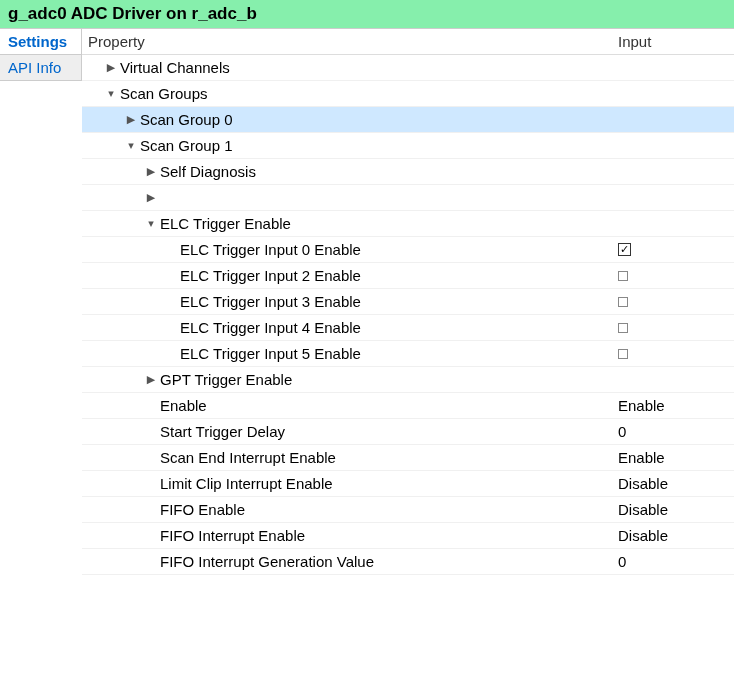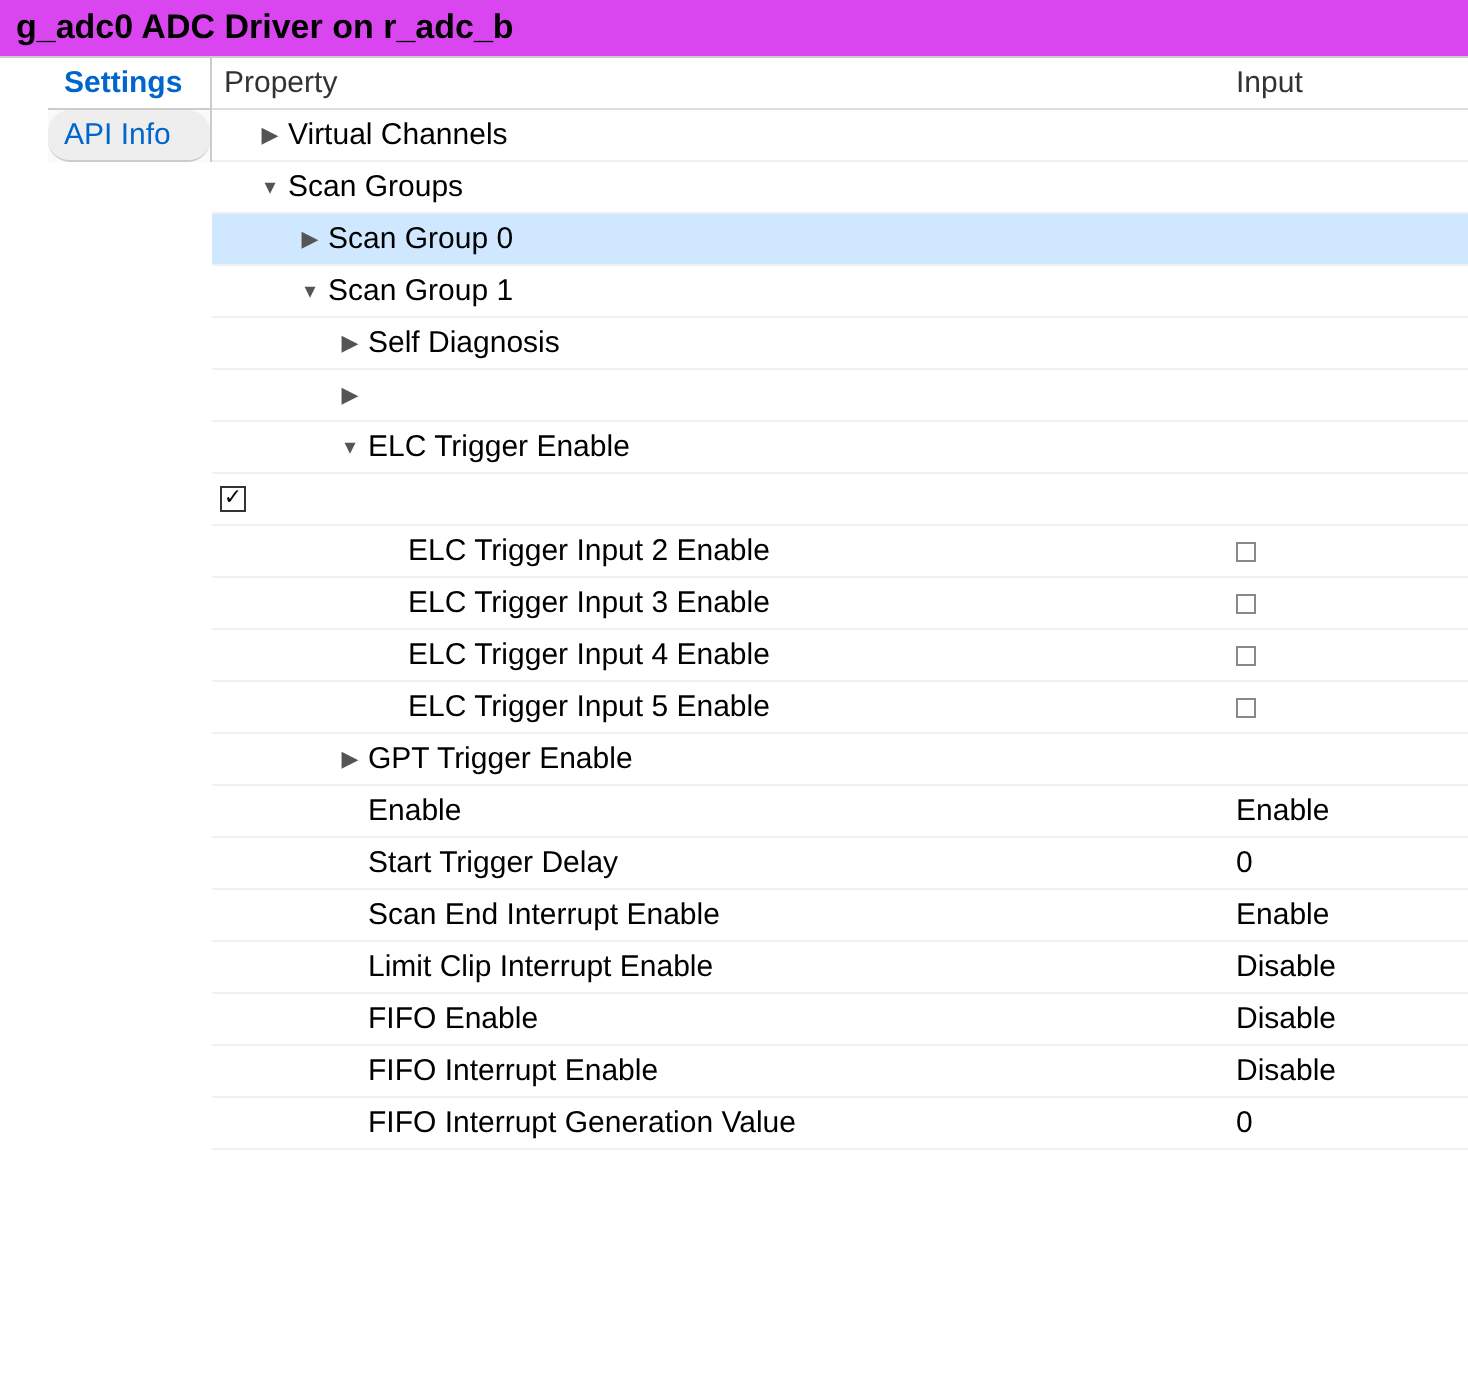--- a/index.html
+++ b/index.html
@@ -4,29 +4,28 @@
 <style>
   * { box-sizing: border-box; margin: 0; padding: 0; }
   body {
     font-family: "Segoe UI", Tahoma, sans-serif;
     font-size: 15px;
     color: #000;
     background: #fff;
     width: 734px;
   }
   .header {
-    background: #d946ef;
+    background: #86efac;
     border-bottom: 1px solid #ccc;
     padding: 4px 8px;
     font-weight: bold;
     font-size: 17px;
   }
   .main {
     display: flex;
-    margin-left: 24px;
   }
   .sidebar {
     width: 82px;
     border-right: 1px solid #ccc;
     background: #fafafa;
     align-self: flex-start;
   }
   .sidebar .tab {
     padding: 4px 8px;
     font-size: 15px;
@@ -35,21 +34,20 @@
   .sidebar .tab.active {
     color: #0066cc;
     font-weight: bold;
     background: #fff;
     border-bottom: 1px solid #ccc;
   }
   .sidebar .tab.inactive {
     color: #0066cc;
     background: #eee;
     border-bottom: 1px solid #ccc;
-    border-radius: 11px;
   }
   .content {
     flex: 1;
   }
   .row {
     display: flex;
     align-items: center;
     height: 26px;
     border-bottom: 1px solid #f0f0f0;
     gap: 34px;
@@ -168,20 +166,24 @@
 
     <div class="row indent-3">
       <div class="prop">
           <span class="chev">▾</span>
           <span>ELC Trigger Enable</span>
         </div>
       <div class="val"></div>
     </div>
 
     <div class="row indent-4">
+      <div class="prop">
+          <span class="chev blank">▶</span>
+          <span>ELC Trigger Input 0 Enable</span>
+        </div>
       <div class="val">
           <span class="cb">✓</span>
         </div>
     </div>
     <div class="row indent-4">
       <div class="prop">
           <span class="chev blank">▶</span>
           <span>ELC Trigger Input 2 Enable</span>
         </div>
       <div class="val">

